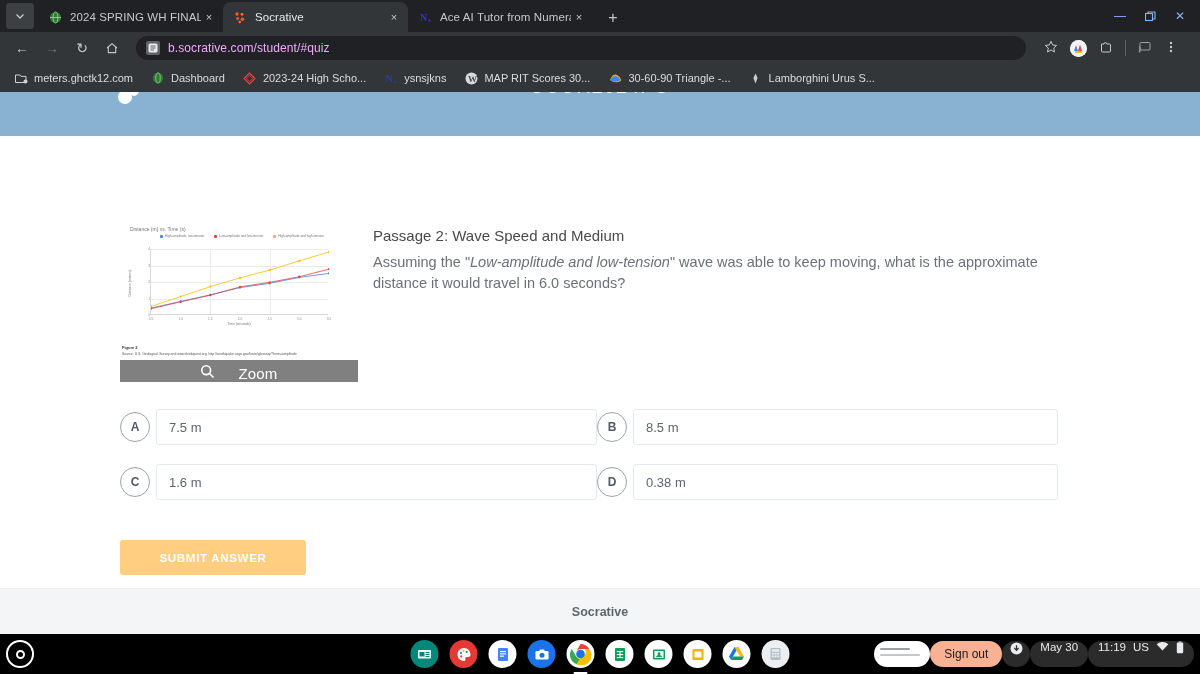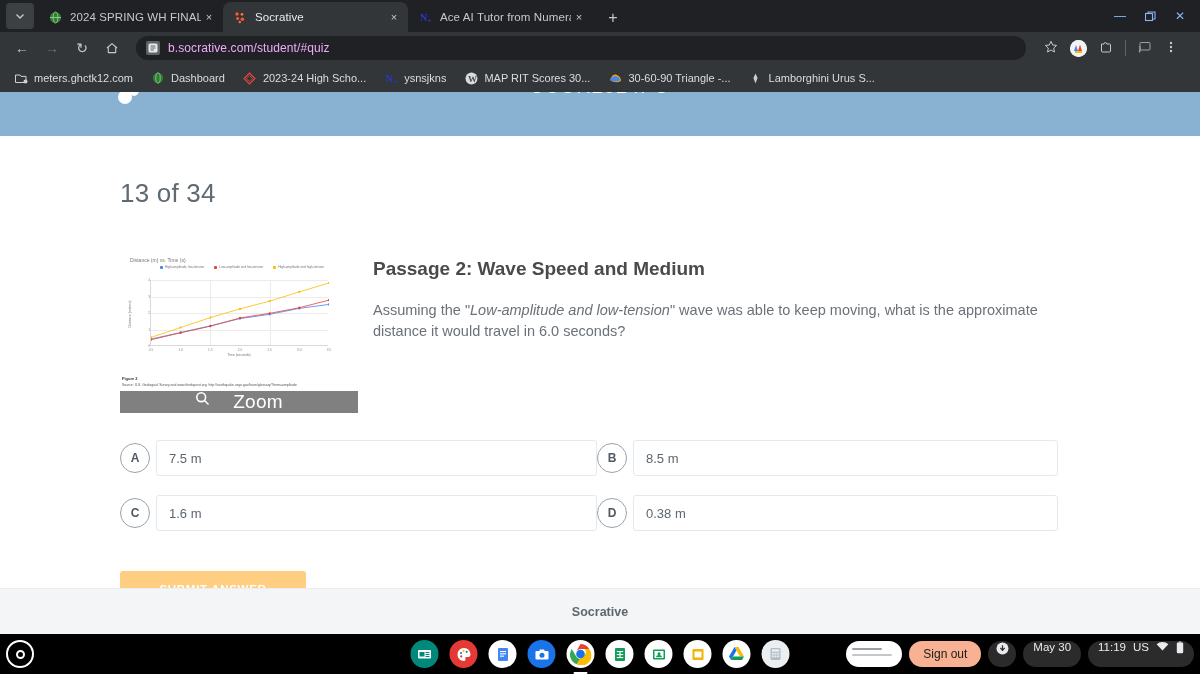--- a/index.html
+++ b/index.html
@@ -127,27 +127,27 @@
   .xlab { position: absolute; top: 68px; font-size: 3.2px; color: #888; transform: translateX(-50%); }
   .axis-x-title { position: absolute; left: 50%; top: 99px; transform: translateX(-50%);
                   font-size: 3.4px; color: #777; }
   .axis-y-title { position: absolute; left: 10px; top: 58px; transform: rotate(-90deg) translateX(-50%);
                   transform-origin: left center; font-size: 3.4px; color: #777; white-space: nowrap; }
   .fig-caption { font-size: 4px; font-weight: bold; color: #333; margin: 4px 0 2px 2px; }
   .fig-source { font-size: 3.4px; color: #555; margin: 0 0 4px 2px; line-height: 1.3;
                 white-space: nowrap; overflow: hidden; }
   .zoom-bar {
     width: 238px; height: 22px; background: #808080; color: #fff;
-    display: flex; align-items: flex-start; justify-content: center; gap: 23px;
-    font-size: 19px; letter-spacing: .2px;
+    display: flex; align-items: flex-end; justify-content: center; gap: 23px;
+    font-size: 15px; letter-spacing: .2px;
   }
   .zoom-bar .mag { font-size: 15px; }
 
   .qtext-col { margin-left: 15px; flex: 1 1 auto; padding-top: 4px; max-width: 705px; }
-  .passage-title { font-size: 19px; font-weight: bold; color: #4a4a4a; margin-bottom: 20px; }
+  .passage-title { font-size: 15px; font-weight: normal; color: #4a4a4a; margin-bottom: 8px; }
   .qtext { font-size: 14.5px; color: #6b7178; line-height: 1.45; }
   .qtext em { font-style: italic; }
 
   .answers { display: flex; flex-wrap: wrap; margin-top: 27px; width: 955px; }
   .ans {
     width: 477px; display: flex; align-items: center; margin-bottom: 19px;
   }
   .ans .bubble {
     width: 30px; height: 30px; flex: 0 0 30px; border-radius: 50%;
     border: 1px solid #9aa3ab; color: #4f5a64; font-size: 12px; font-weight: bold;
@@ -194,21 +194,21 @@
   .app {
     width: 28px; height: 28px; border-radius: 50%;
     display: flex; align-items: center; justify-content: center;
     font-size: 13px; color: #fff; position: relative;
   }
   .app.active::after {
     content: ""; position: absolute; bottom: -6px; left: 50%; transform: translateX(-50%);
     width: 14px; height: 2px; background: #fff; border-radius: 1px;
   }
   .shelf-right {
-    position: absolute; right: 6px; display: flex; align-items: center; gap: 7px;
+    position: absolute; right: 6px; display: flex; align-items: center; gap: 0;
   }
   .thumb-chip {
     width: 56px; height: 26px; border-radius: 13px; background: #ffffff;
     overflow: hidden; position: relative;
   }
   .thumb-chip .l1, .thumb-chip .l2 {
     position: absolute; left: 6px; height: 2px; background: #9aa0a6; border-radius: 1px;
   }
   .thumb-chip .l1 { top: 7px; width: 30px; }
   .thumb-chip .l2 { top: 13px; width: 40px; background: #c4c7ca; }
@@ -415,21 +415,20 @@
 
     <div class="soc-header">
       <div class="dot1"></div>
       <div class="dot2"></div>
       <div class="room-code">UUUR2024PU</div>
 
     </div>
 
     <div class="page-body">
       <div class="content">
-        <div class="qcount">13 of 34</div>
 
         <div class="qrow">
 
           <div class="figure-col">
             <div class="figure-box">
               <div class="chart-wrap">
                 <div class="chart-title">Distance (m) vs. Time (s)</div>
                 <div class="legend">
                   <span class="li">
                       <i class="sw" style="background:#4285f4"></i>

